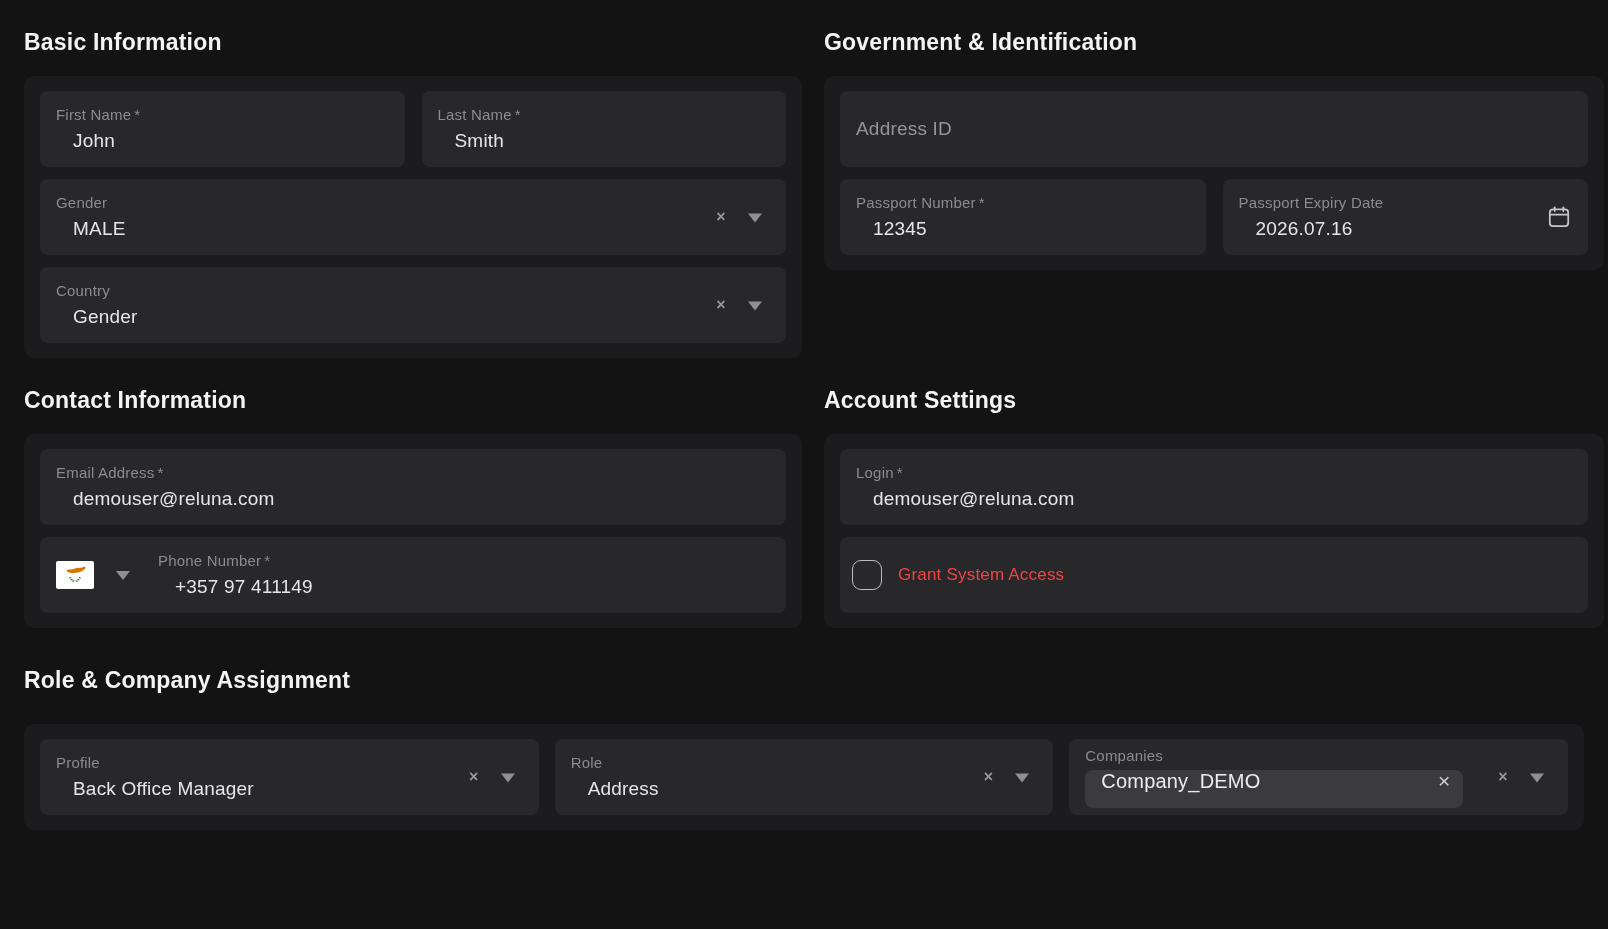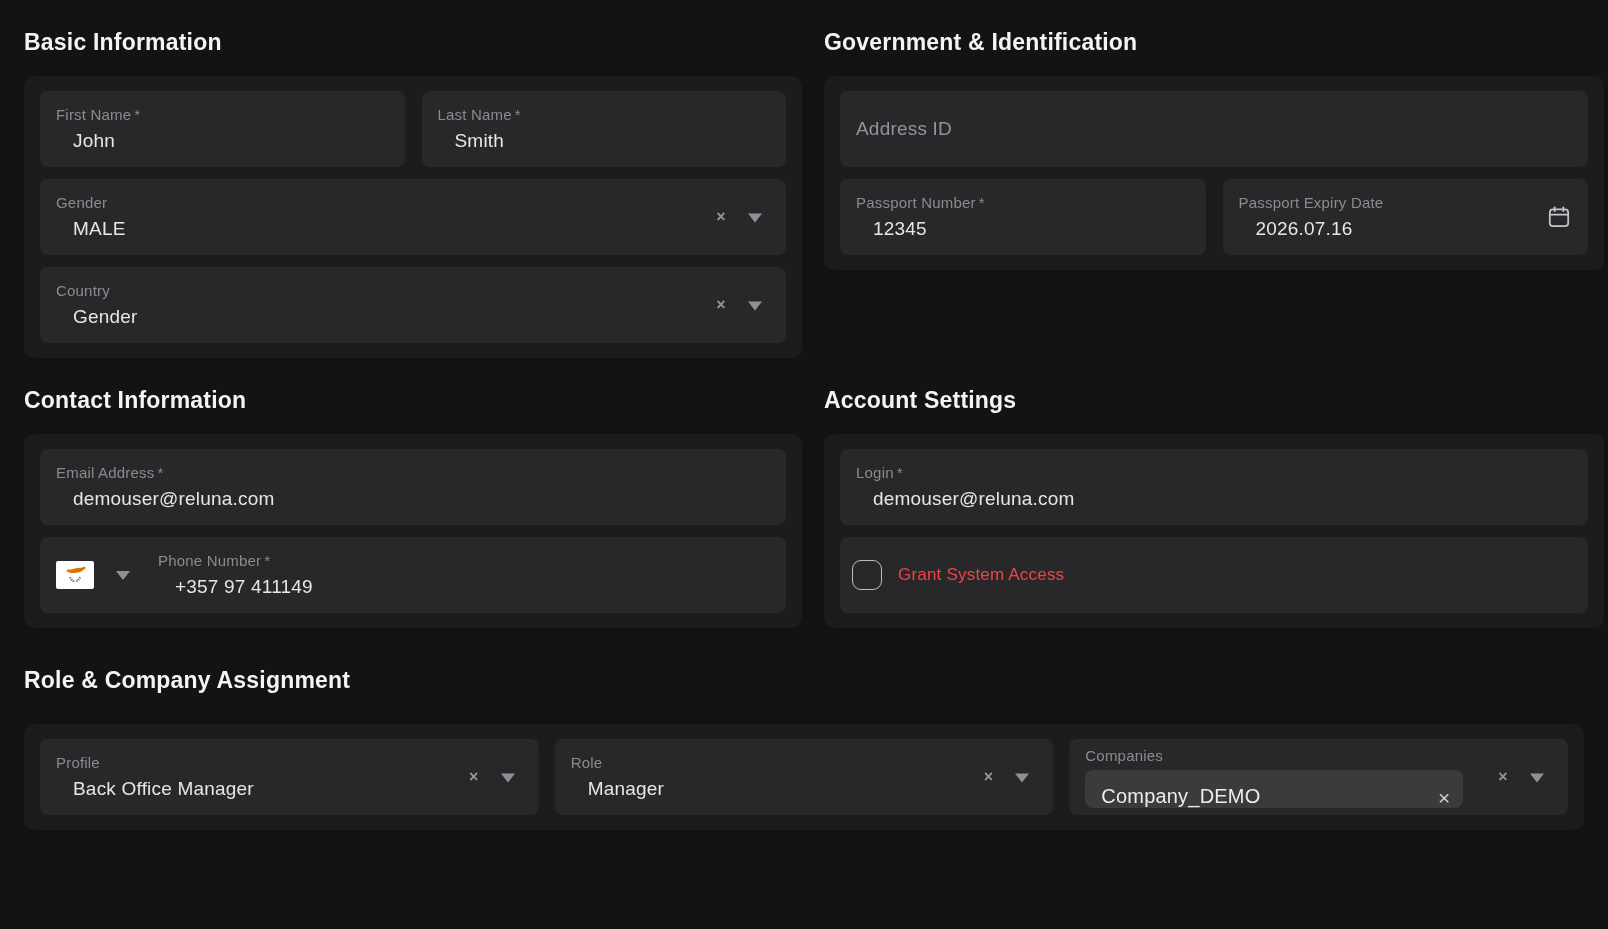--- a/index.html
+++ b/index.html
@@ -145,21 +145,21 @@
     font-size: 17px;
     color: #ef4444;
     letter-spacing: 0.2px;
   }
 
   
   .chips-field { padding-top: 8px; }
   .chips-field .label { margin-bottom: 5px; }
   .chip {
     display: inline-flex;
-    align-items: flex-end;
+    align-items: flex-start;
     justify-content: space-between;
     width: 378px;
     max-width: calc(100% - 78px);
     height: 38px;
     box-sizing: border-box;
     background: #3b3b3e;
     border-radius: 8px;
     padding: 0 13px 0 16px;
   }
   .chip-text {
@@ -290,21 +290,21 @@
     <div class="card">
       <div class="grid3">
         <div class="field">
           <span class="label">Profile</span>
           <span class="value">Back Office Manager</span>
           <span class="clear">×</span>
           <span class="caret"></span>
         </div>
         <div class="field">
           <span class="label">Role</span>
-          <span class="value">Manager</span>
+          <span class="value">Address</span>
           <span class="clear">×</span>
           <span class="caret"></span>
         </div>
         <div class="field chips-field">
           <span class="label">Companies</span>
           <span class="chip">
             <span class="chip-text">Company_DEMO</span>
             <span class="chip-x">×</span>
           </span>
           <span class="clear">×</span>

